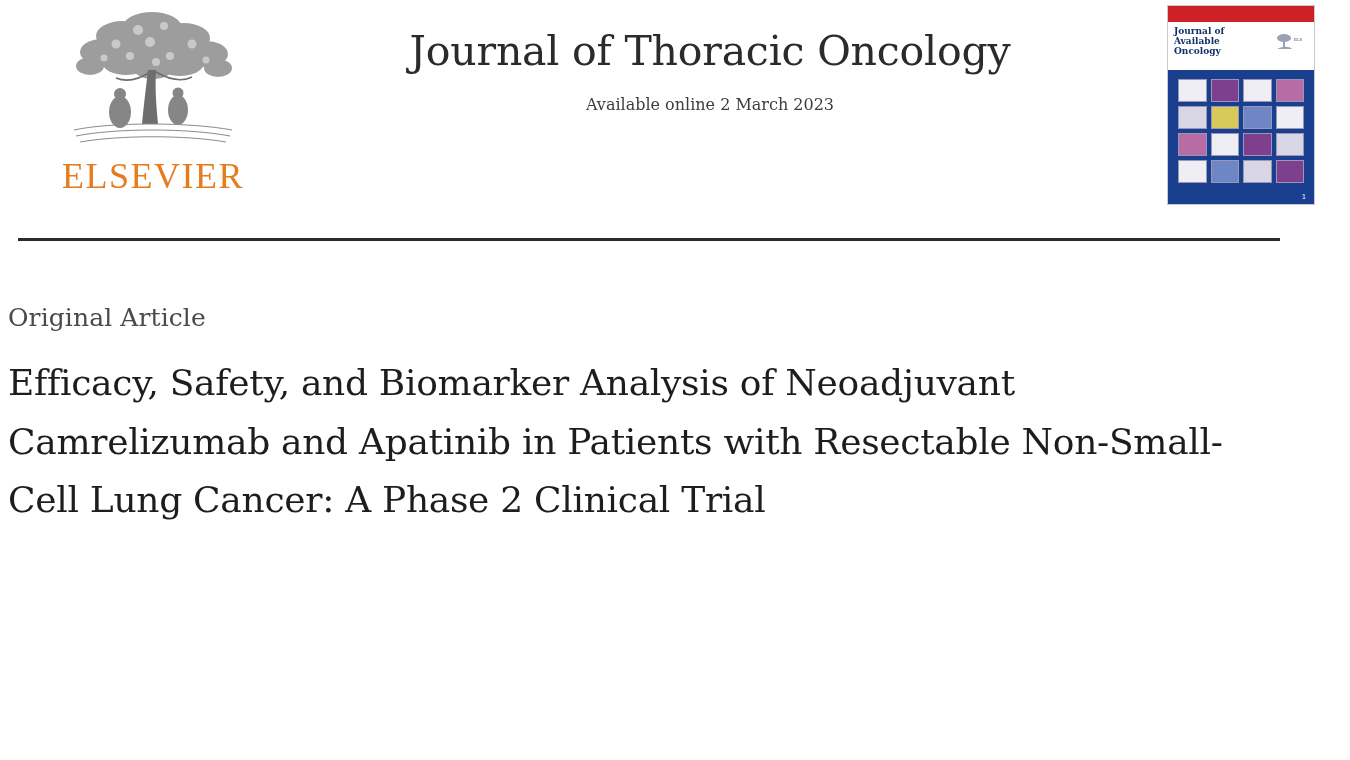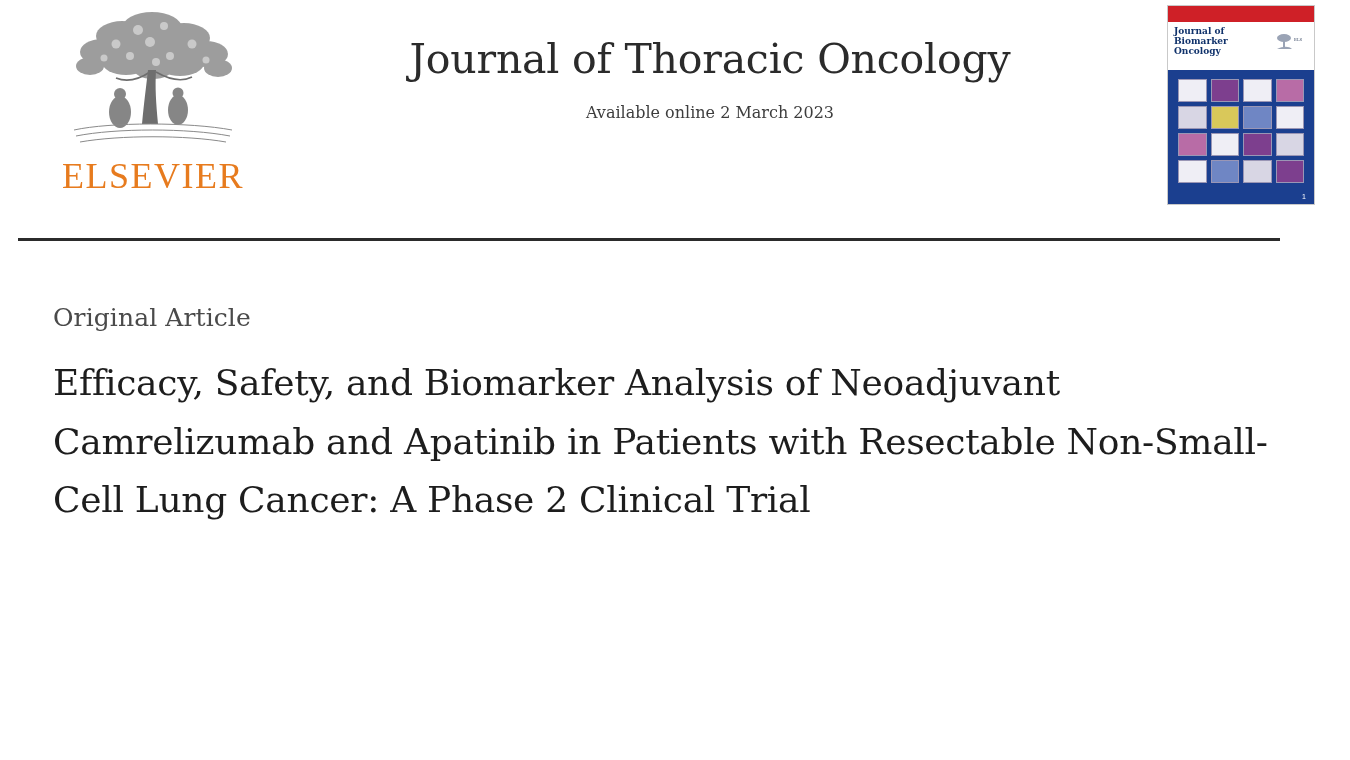--- a/index.html
+++ b/index.html
@@ -52,21 +52,21 @@
     letter-spacing: 1.5px;
     line-height: 1;
     margin-top: 2px;
     font-weight: 400;
   }
 
   
   .journal-center {
     flex: 1 1 auto;
     text-align: center;
-    padding-top: 36px;
+    padding-top: 28px;
   }
   .journal-title {
     font-family: "DejaVu Serif", serif;
     font-size: 41px;
     color: #2b2b2b;
     font-weight: 400;
     letter-spacing: -0.2px;
     line-height: 1.15;
   }
   .journal-sub {
@@ -187,21 +187,20 @@
     width: 1262px;
     margin: 6px auto 0 18px;
     height: 3px;
     background: #2b2b2b;
   }
 
   
   .article {
     padding: 62px 0 0 8px;
     width: 1280px;
-    margin-left: 45px;
   }
   .article-type {
     font-family: "DejaVu Serif", serif;
     font-size: 25px;
     color: #4a4a4a;
     letter-spacing: 0.1px;
   }
   .article-title {
     font-family: "DejaVu Serif", serif;
     font-size: 36px;
@@ -277,21 +276,21 @@
 
     <div class="journal-center">
       <div class="journal-title">Journal of Thoracic Oncology</div>
       <div class="journal-sub">Available online 2 March 2023</div>
     </div>
 
     <div class="cover">
       <div class="cover-top"></div>
       <div class="cover-white">
         <div class="cover-jt">Journal of</div>
-        <div class="cover-jt">Biomarker</div>
+        <div class="cover-jt">Available</div>
         <div class="cover-jt">Oncology</div>
         <svg class="cover-elsevier-mark" viewBox="0 0 34 20">
           <g fill="#9aa3b5">
             <ellipse cx="9" cy="6" rx="7" ry="4"></ellipse>
             <rect x="8" y="9" width="2" height="7"></rect>
             <path d="M2 17 C8 14, 14 14, 17 17 Z"></path>
           </g>
           <g fill="#3b4a66" font-size="4" font-family="DejaVu Serif, serif">
             <text x="19" y="9">ELS</text>
           </g>

